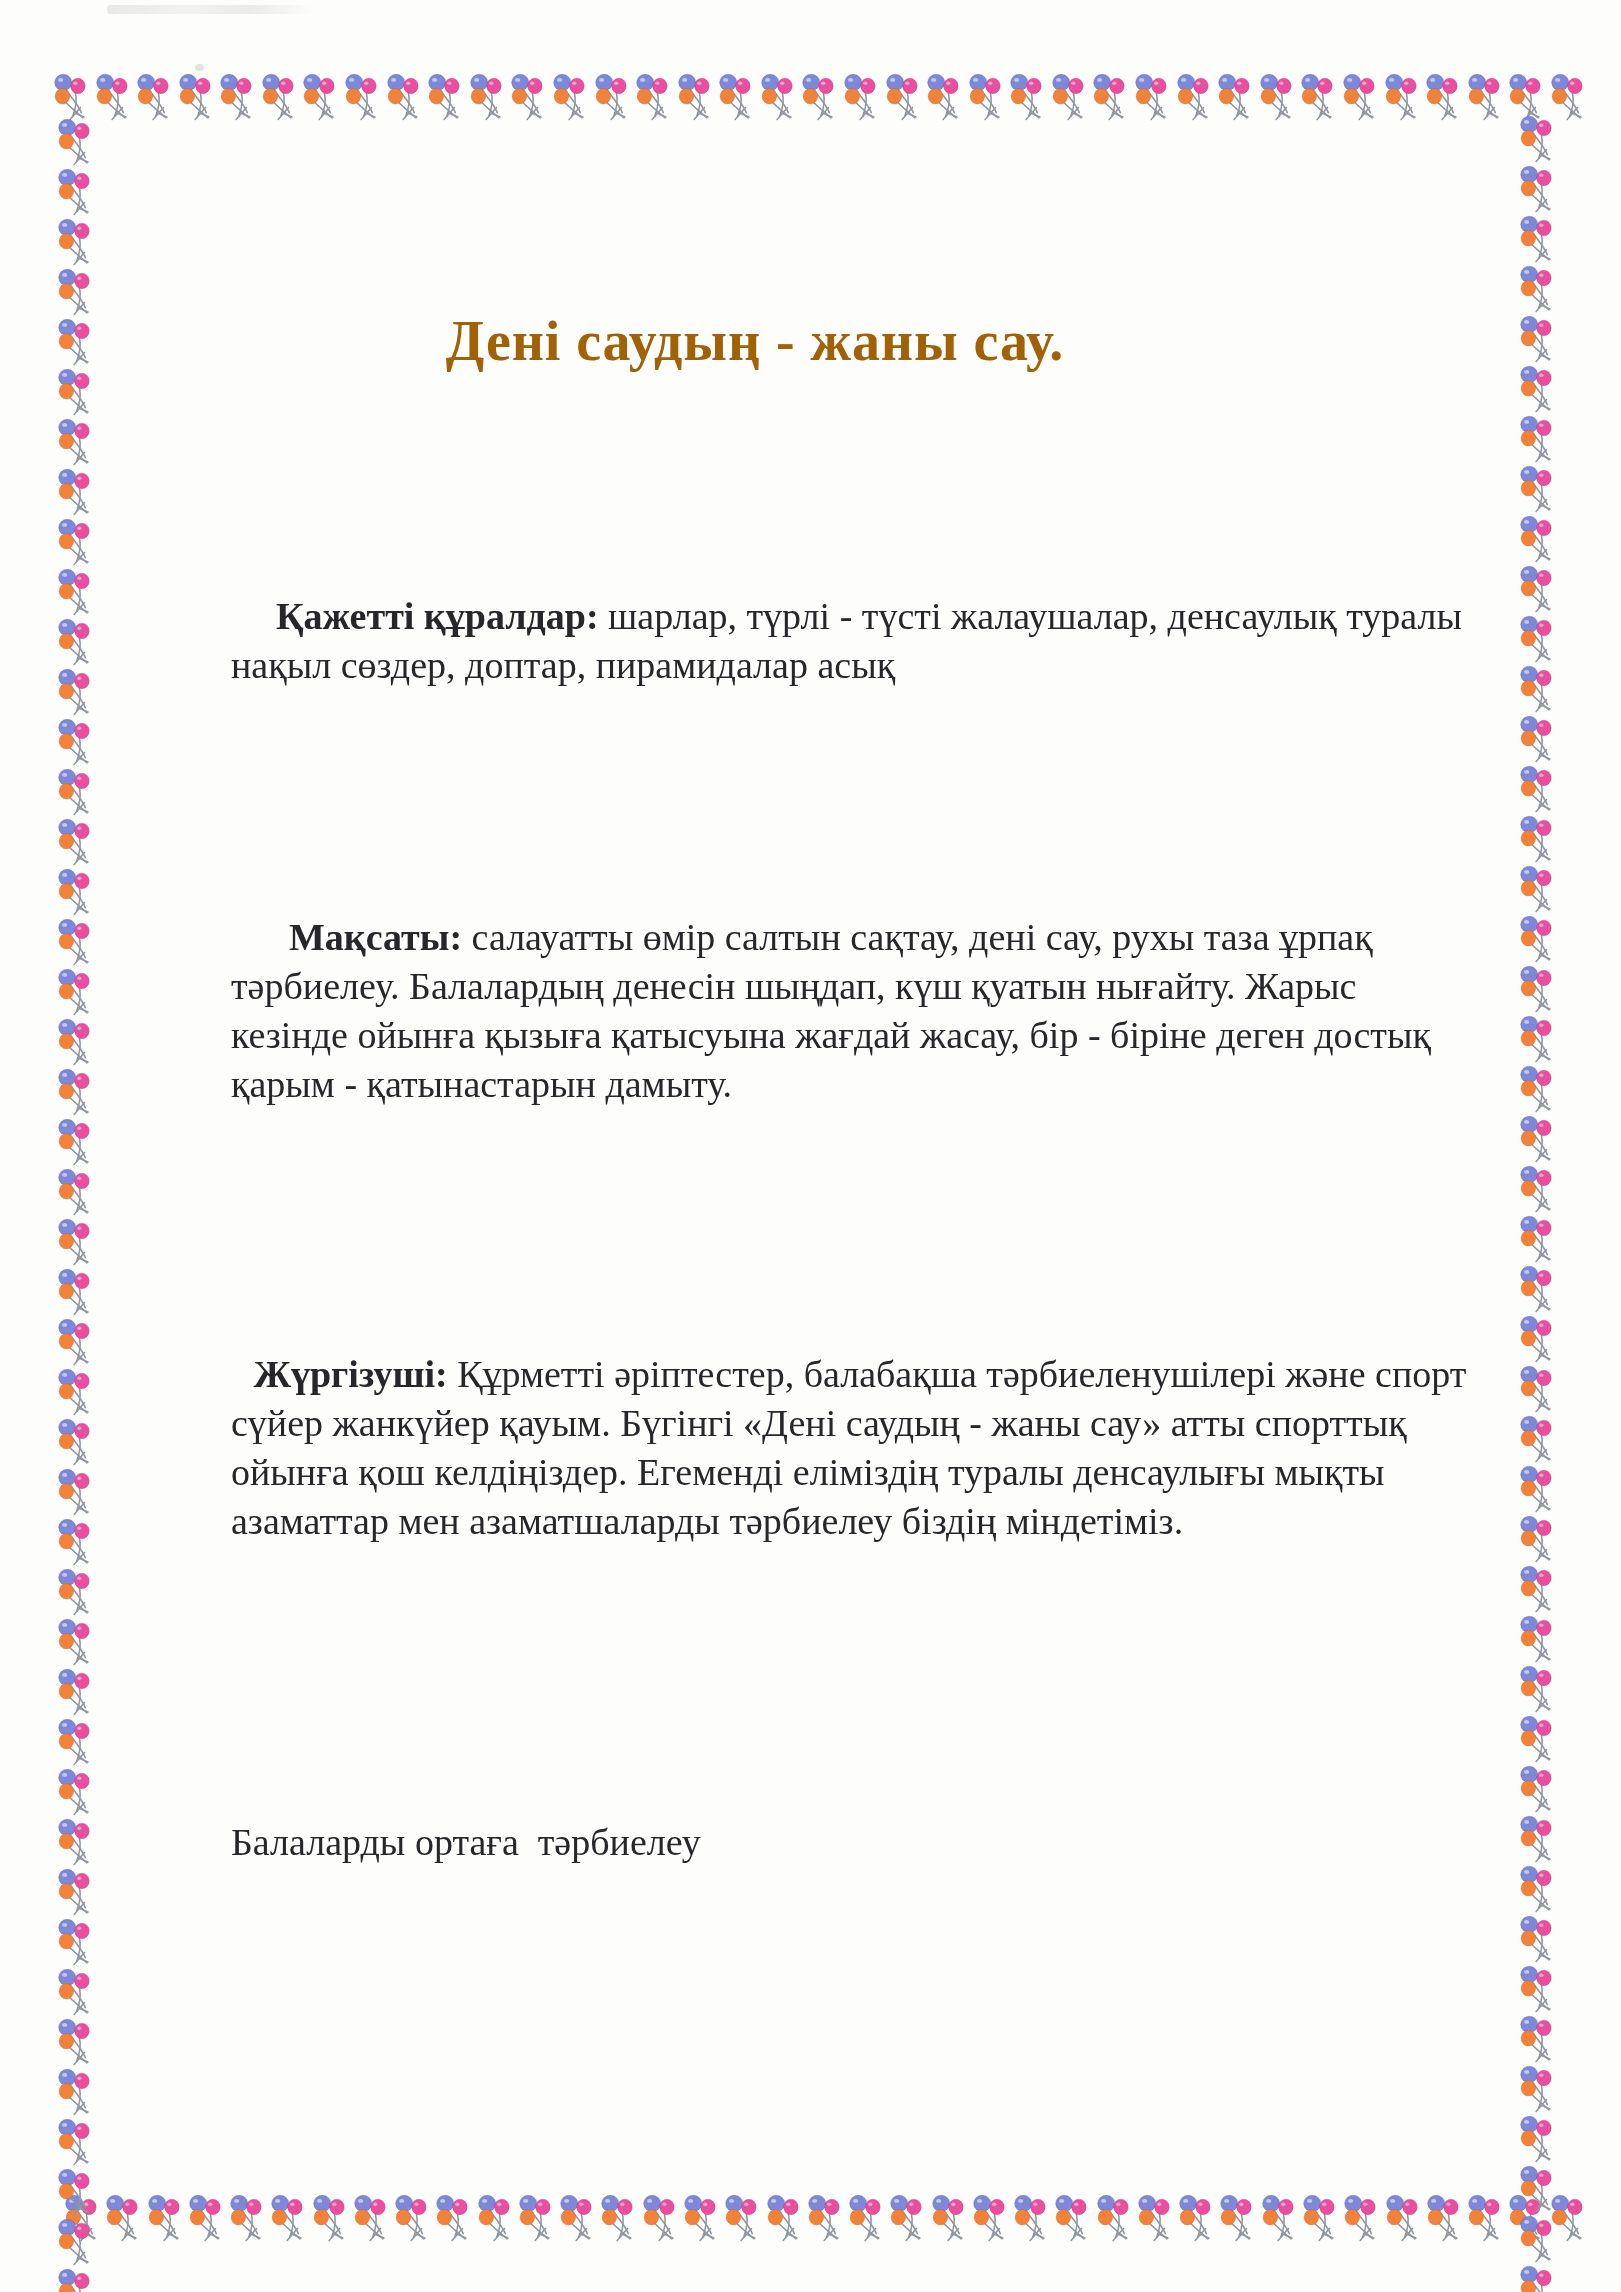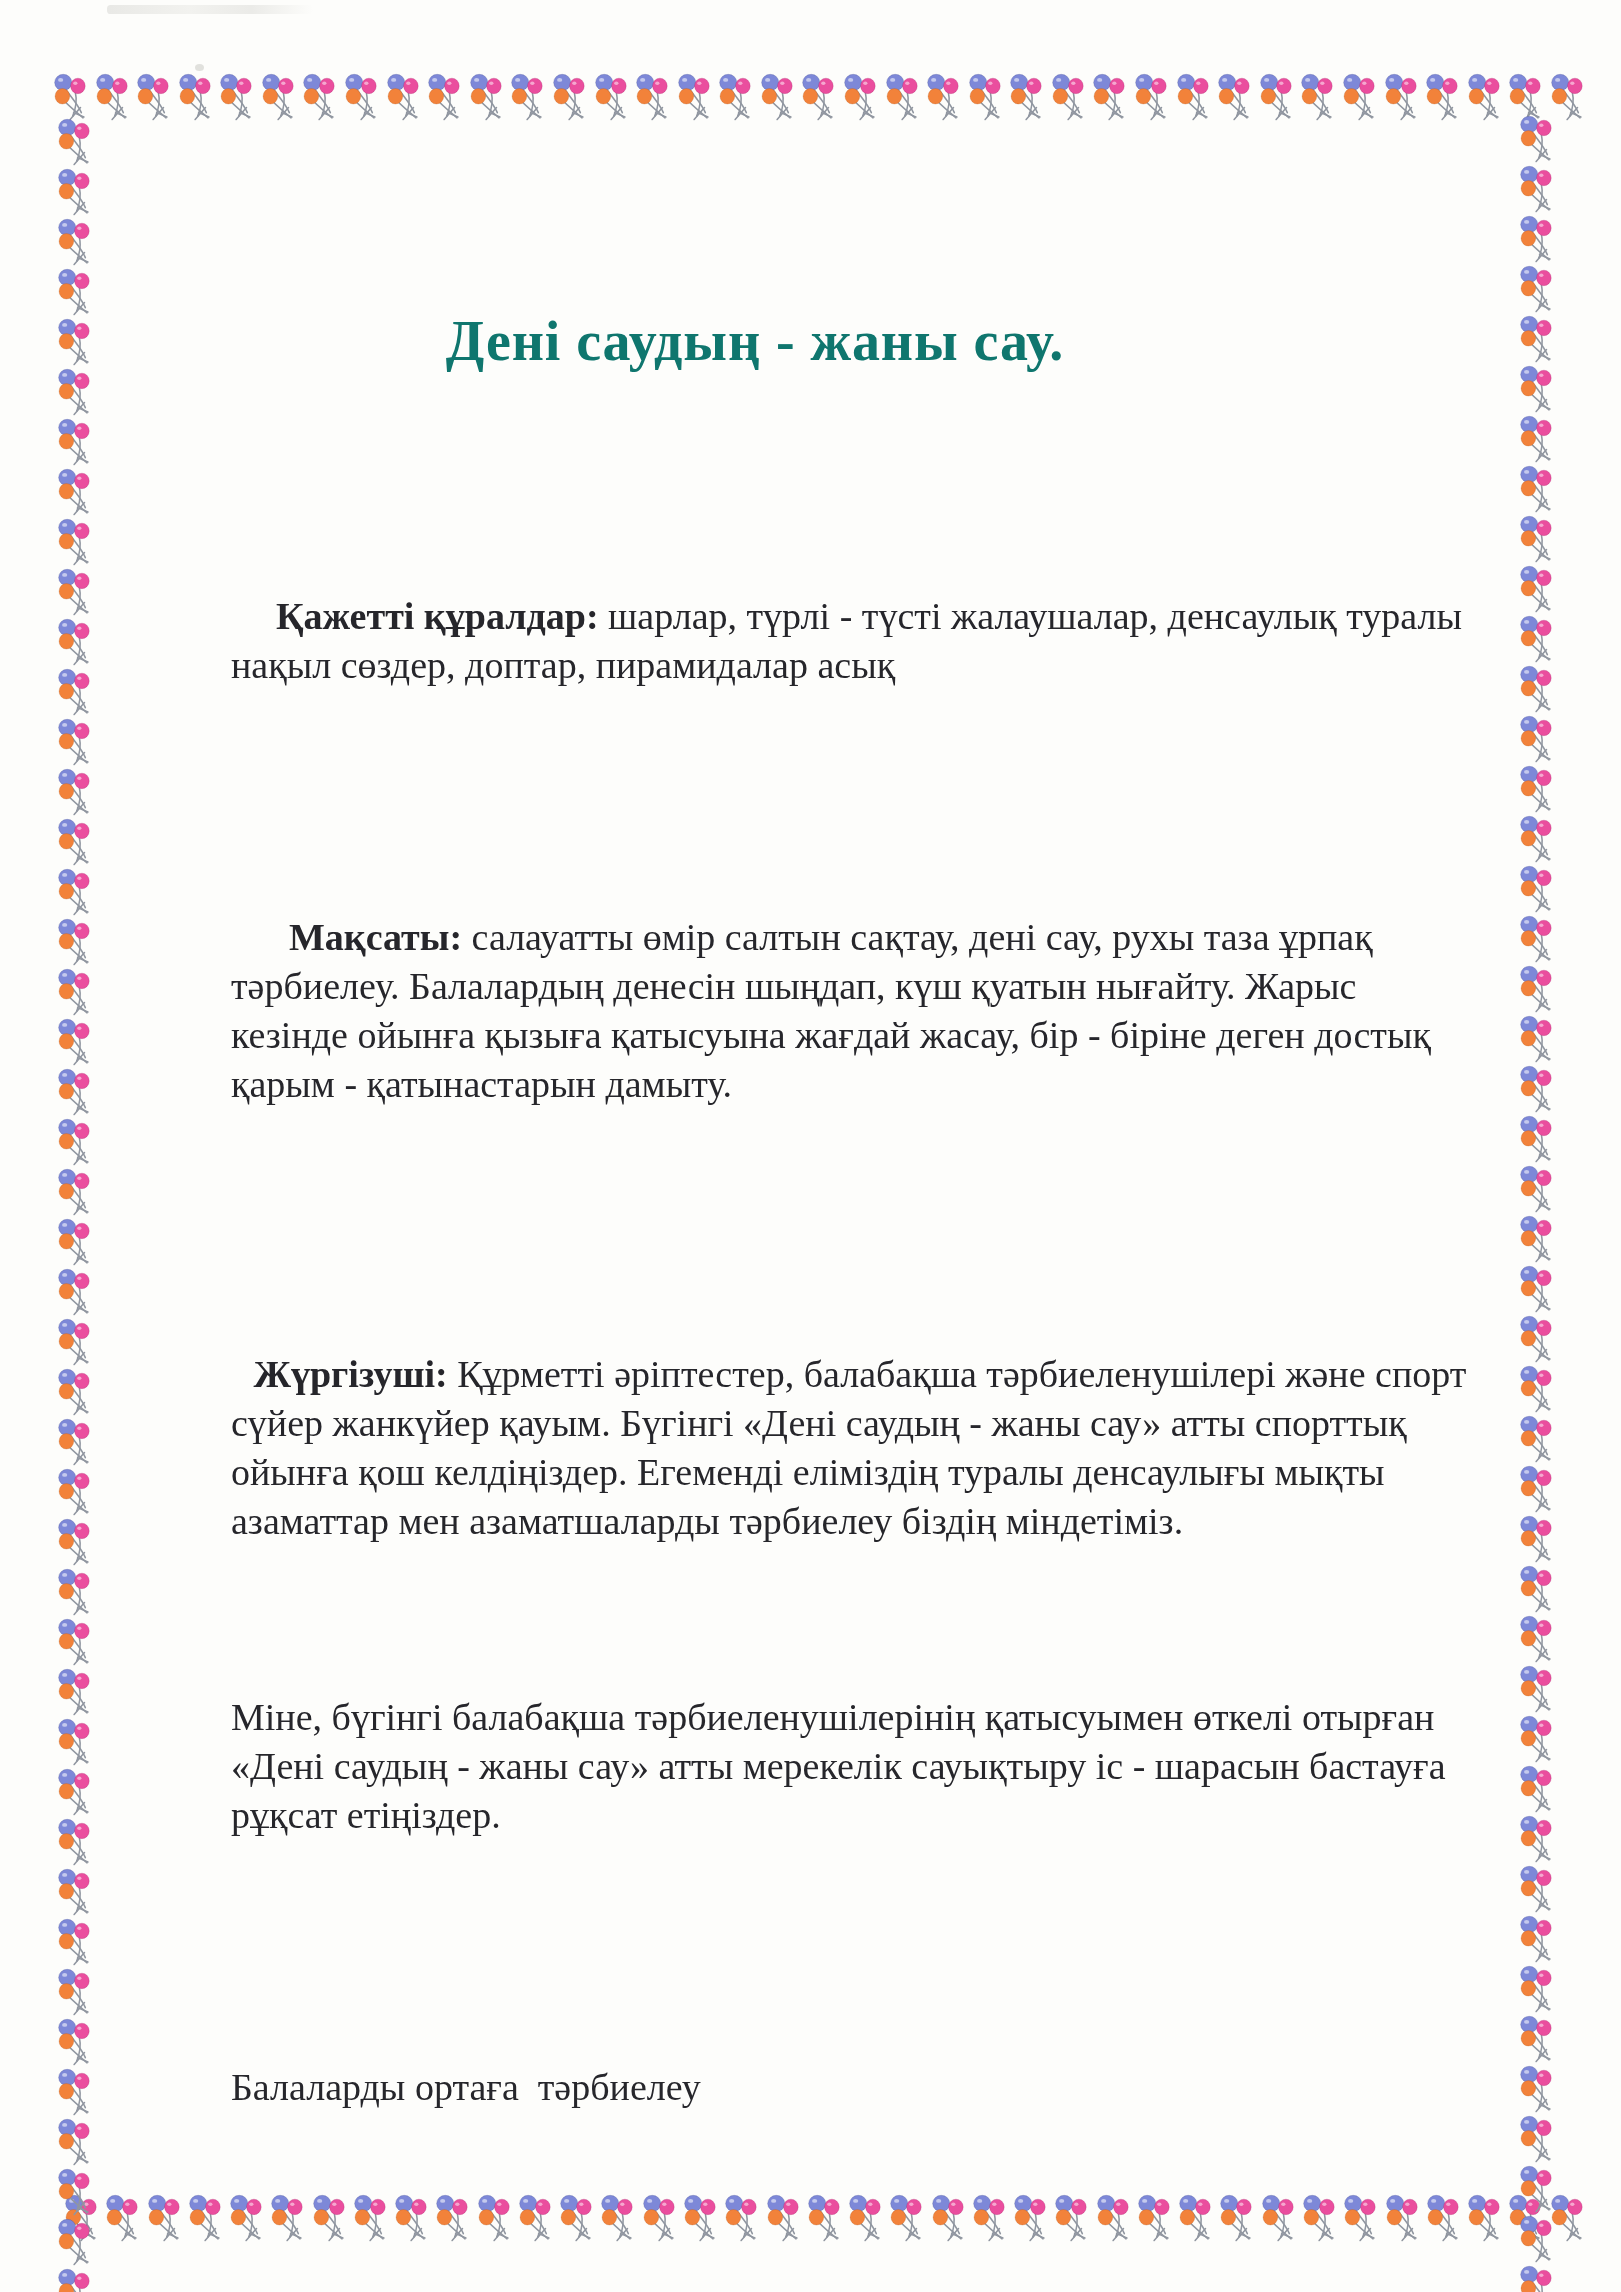--- a/index.html
+++ b/index.html
@@ -2332,29 +2332,28 @@
     <ellipse cx="13" cy="11" rx="10" ry="9.5" fill="#7d88d8" stroke="rgba(40,50,120,0.25)" stroke-width="1"></ellipse>
     <ellipse cx="30" cy="15" rx="8.5" ry="9" fill="#ea4e9e" stroke="rgba(150,20,90,0.25)" stroke-width="1"></ellipse>
     <ellipse cx="12" cy="27" rx="8.5" ry="9" fill="#f2823a" stroke="rgba(160,70,10,0.25)" stroke-width="1"></ellipse>
     <ellipse cx="10" cy="8" rx="3" ry="2.2" fill="rgba(255,255,255,0.55)"></ellipse>
     <ellipse cx="27" cy="12" rx="2.5" ry="2" fill="rgba(255,255,255,0.5)"></ellipse>
   </svg>
     </div>
 
   <div class="content" style="color: rgb(38, 38, 43);">
 
-    <h1 class="title" style="color: #0f766e;">Дені саудың - жаны сау.</h1>
+    <h1 class="title" style="color: #a16207;">Дені саудың - жаны сау.</h1>
 
     <p class="para indent-md m-tools"><b>Қажетті құралдар:</b><span> шарлар, түрлі - түсті жалаушалар, денсаулық туралы нақыл сөздер, доптар, пирамидалар асық</span></p>
 
     <p class="para indent-lg m-goal"><b>Мақсаты:</b><span> салауатты өмір салтын сақтау, дені сау, рухы таза ұрпақ тәрбиелеу. Балалардың денесін шыңдап, күш қуатын нығайту. Жарыс кезінде ойынға қызыға қатысуына жағдай жасау, бір - біріне деген достық қарым - қатынастарын дамыту.</span></p>
 
     <p class="para indent-sm m-host1"><b>Жүргізуші:</b><span> Құрметті әріптестер, балабақша тәрбиеленушілері және спорт сүйер жанкүйер қауым. Бүгінгі «Дені саудың - жаны сау» атты спорттық ойынға қош келдіңіздер. Егеменді еліміздің туралы денсаулығы мықты азаматтар мен азаматшаларды тәрбиелеу біздің міндетіміз.</span></p>
 
-    <p class="para"><span>Міне, бүгінгі балабақша тәрбиеленушілерінің қатысуымен өткелі отырған «Дені саудың - жаны сау» атты мерекелік сауықтыру іс - шарасын бастауға рұқсат етіңіздер.</span></p>
 
     <p class="para m-invite"><span>Балаларды ортаға  тәрбиелеу</span></p>
 
     
 
     
 
     
 
     

